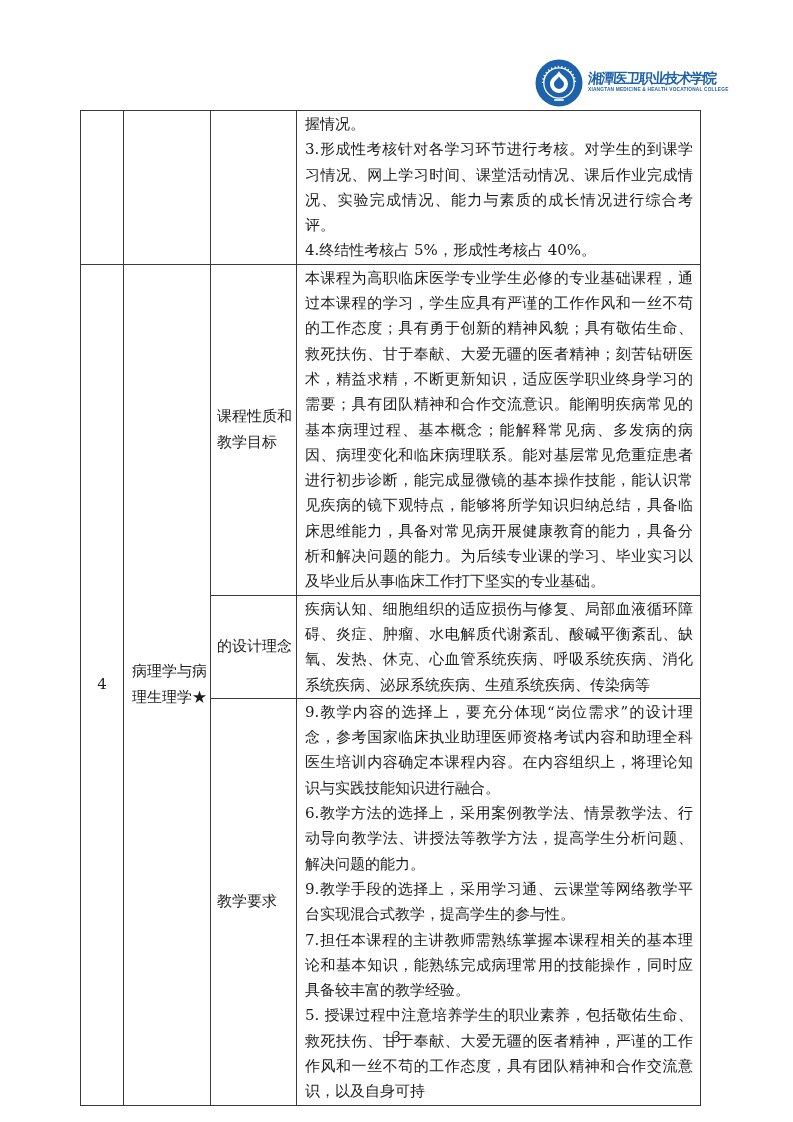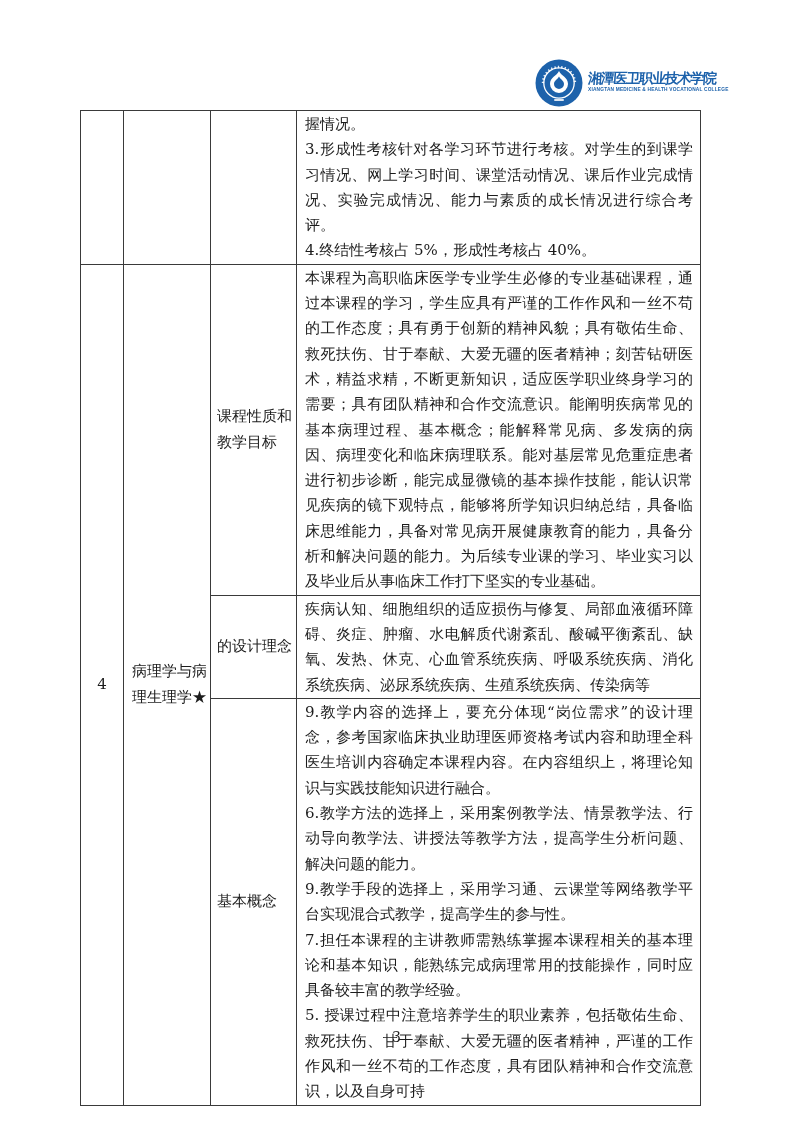--- a/index.html
+++ b/index.html
@@ -130,21 +130,21 @@
       </tr>
 
       <tr class="row-sec-b">
         <td class="cell-label">的设计理念</td>
         <td>
           <p>疾病认知、细胞组织的适应损伤与修复、局部血液循环障碍、炎症、肿瘤、水电解质代谢紊乱、酸碱平衡紊乱、缺氧、发热、休克、心血管系统疾病、呼吸系统疾病、消化系统疾病、泌尿系统疾病、生殖系统疾病、传染病等</p>
         </td>
       </tr>
 
       <tr class="row-sec-c">
-        <td class="cell-label">基本概念</td>
+        <td class="cell-label">教学要求</td>
         <td>
           <p>9.教学内容的选择上，要充分体现“岗位需求”的设计理念，参考国家临床执业助理医师资格考试内容和助理全科医生培训内容确定本课程内容。在内容组织上，将理论知识与实践技能知识进行融合。</p>
           <p>6.教学方法的选择上，采用案例教学法、情景教学法、行动导向教学法、讲授法等教学方法，提高学生分析问题、解决问题的能力。</p>
           <p>9.教学手段的选择上，采用学习通、云课堂等网络教学平台实现混合式教学，提高学生的参与性。</p>
           <p>7.担任本课程的主讲教师需熟练掌握本课程相关的基本理论和基本知识，能熟练完成病理常用的技能操作，同时应具备较丰富的教学经验。</p>
           <p>5. 授课过程中注意培养学生的职业素养，包括敬佑生命、救死扶伤、甘于奉献、大爱无疆的医者精神，严谨的工作作风和一丝不苟的工作态度，具有团队精神和合作交流意识，以及自身可持</p>
         </td>
       </tr>
     </tbody>
   </table>

